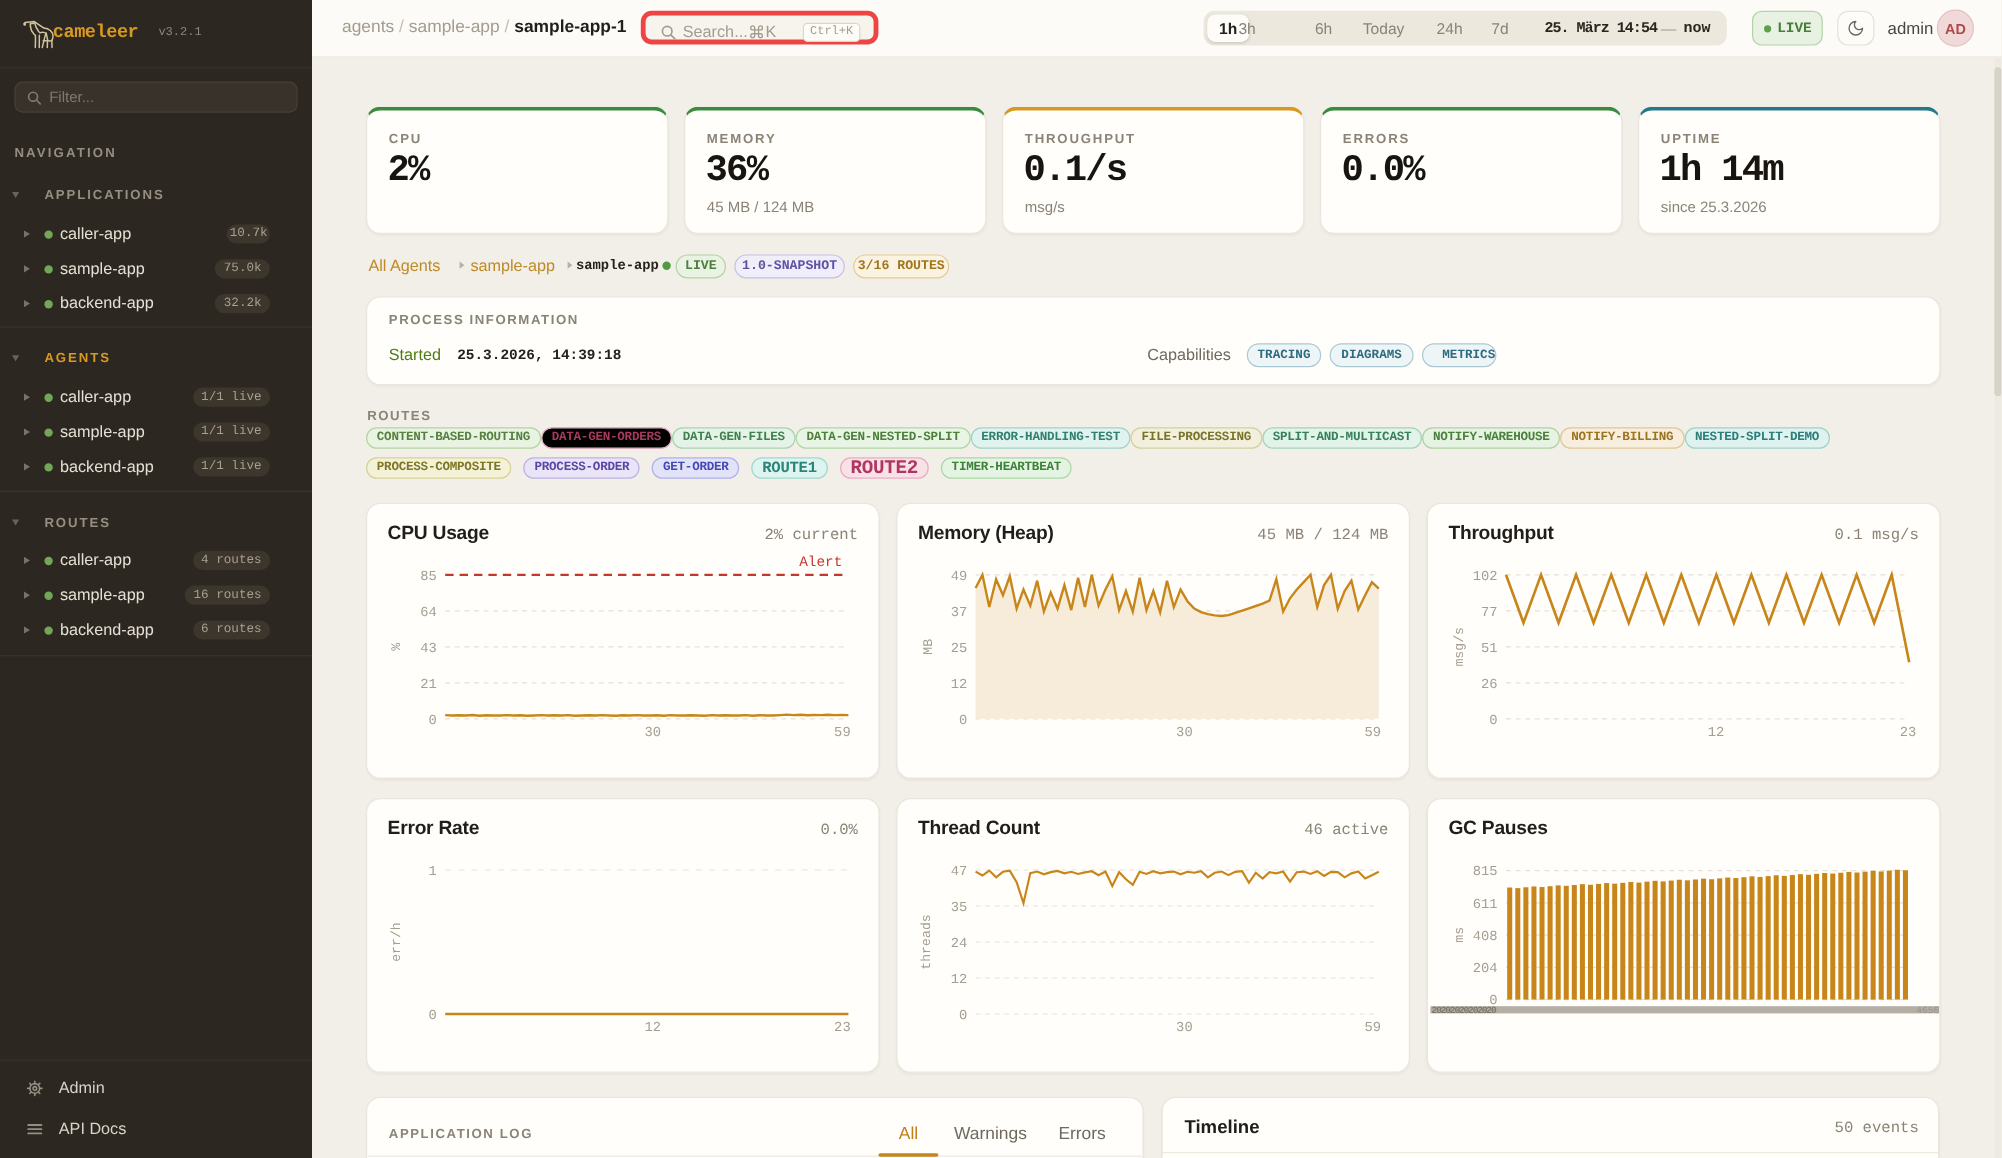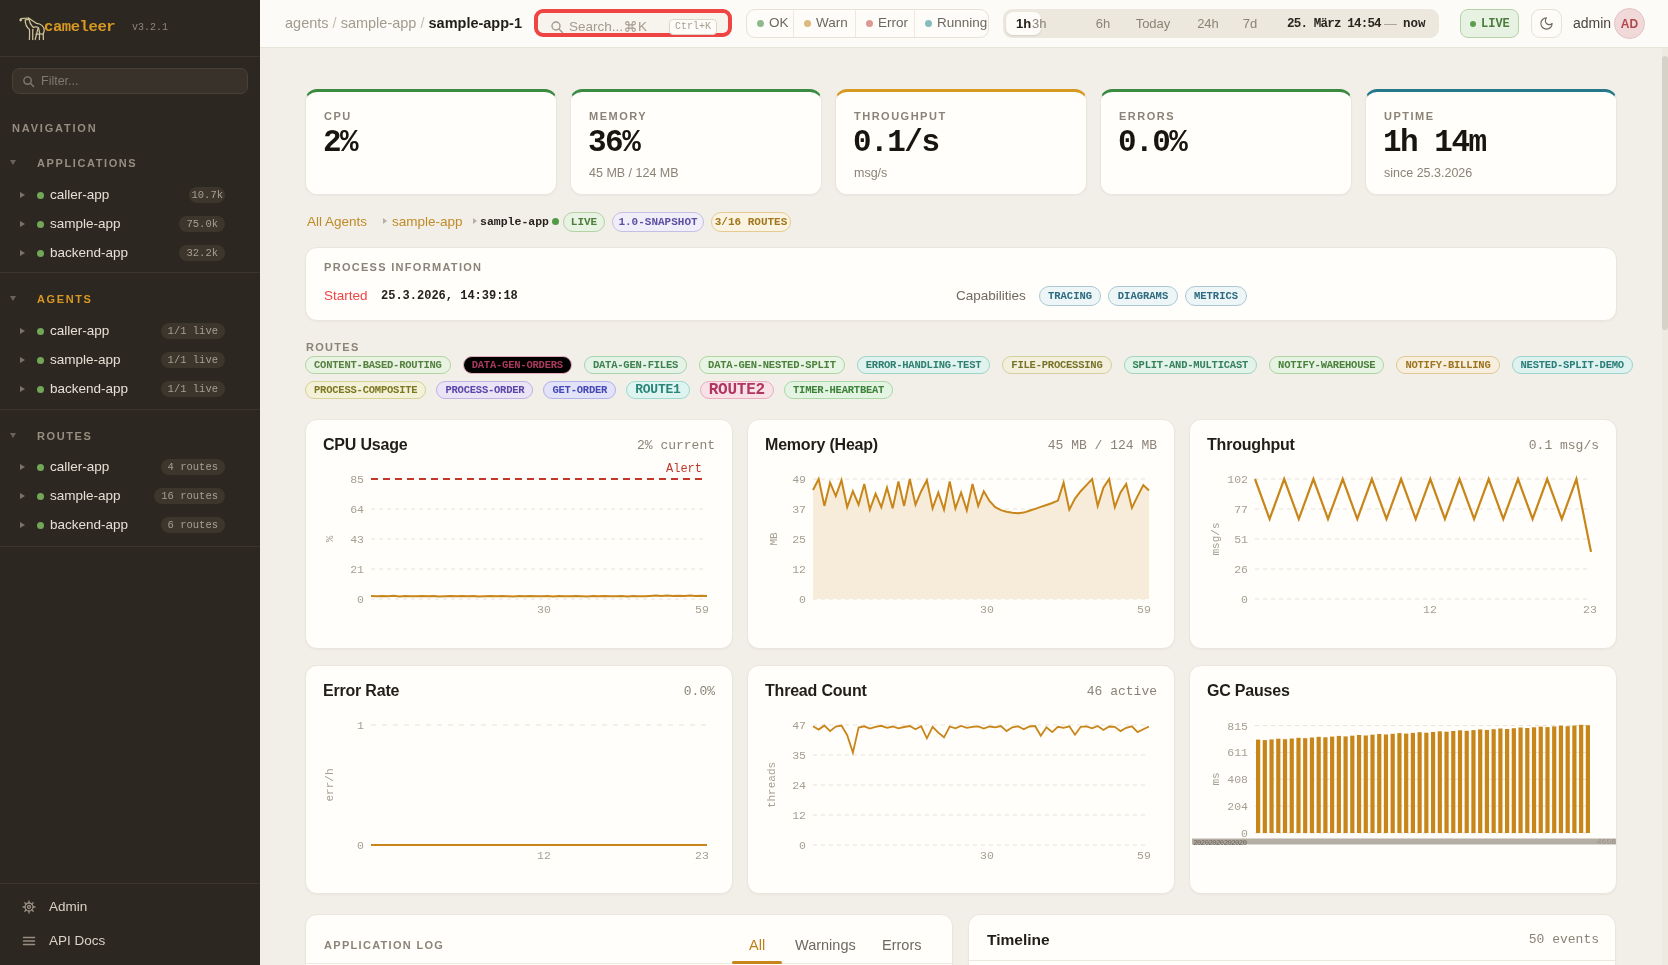--- a/index.html
+++ b/index.html
@@ -118,38 +118,20 @@
         <circle cx="6" cy="6" r="4"></circle>
         <line x1="9" y1="9" x2="12.4" y2="12.4"></line>
       </svg>
 <div style="position:absolute;left:31px;top:5.5px;font-size:13.5px;color:#a39b8e">Search...</div>
 <svg style="position:absolute;left:86px;top:7px" width="13" height="13" viewBox="0 0 24 24" fill="none" stroke="#a39b8e" stroke-width="2">
         <path d="M15 6v12a3 3 0 1 0 3-3H6a3 3 0 1 0 3 3V6a3 3 0 1 0-3 3h12a3 3 0 1 0-3-3"></path>
       </svg>
 <div style="position:absolute;left:100px;top:5.5px;font-size:13.5px;color:#a39b8e">K</div>
 <div style="position:absolute;right:11px;top:6px;height:14px;line-height:13px;padding:0 5px;border:1px solid #ddd6c8;border-radius:4px;background:#fdfcf8;font-family:Liberation Mono,monospace;font-size:10px;color:#a79f90">Ctrl+K</div>
 </div>
-    <div style="position:absolute;left:486px;top:9px;width:243px;height:29px;border-radius:9px;background:#fdfcf9;border:1px solid #e8e2d6;box-sizing:border-box;overflow:hidden">
-      <div style="position:absolute;left:0px;top:0;width:47px;height:27px;border-right:1px solid #eee8dd;box-sizing:border-box">
-        <div style="position:absolute;left:10px;top:10px;width:7px;height:7px;border-radius:50%;background:#8fb98b"></div>
-        <div style="position:absolute;left:22px;top:5px;font-size:13.5px;color:#6d675e">OK</div>
-      </div>
-      <div style="position:absolute;left:47px;top:0;width:62px;height:27px;border-right:1px solid #eee8dd;box-sizing:border-box">
-        <div style="position:absolute;left:10px;top:10px;width:7px;height:7px;border-radius:50%;background:#ddb97e"></div>
-        <div style="position:absolute;left:22px;top:5px;font-size:13.5px;color:#6d675e">Warn</div>
-      </div>
-      <div style="position:absolute;left:109px;top:0;width:59px;height:27px;border-right:1px solid #eee8dd;box-sizing:border-box">
-        <div style="position:absolute;left:10px;top:10px;width:7px;height:7px;border-radius:50%;background:#dc9892"></div>
-        <div style="position:absolute;left:22px;top:5px;font-size:13.5px;color:#6d675e">Error</div>
-      </div>
-      <div style="position:absolute;left:168px;top:0;width:73px;height:27px">
-        <div style="position:absolute;left:10px;top:10px;width:7px;height:7px;border-radius:50%;background:#86bcbc"></div>
-        <div style="position:absolute;left:22px;top:5px;font-size:13.5px;color:#6d675e">Running</div>
-      </div>
-    </div>
     <div style="position:absolute;left:743px;top:9px;width:436px;height:29px;border-radius:9px;background:#ece8dd">
       <div style="position:absolute;left:3px;top:3px;width:35px;height:23px;border-radius:7px;background:#fdfcf9;box-shadow:0 1px 2px rgba(40,35,28,.12)"></div>
       <div style="position:absolute;left:3px;top:7px;width:35px;text-align:center;font-size:13px;font-weight:700;color:#26211b">1h</div>
       <div style="position:absolute;left:29px;top:7px;width:60px;text-align:left;font-size:13px;color:#8b8476">3h</div>
       <div style="position:absolute;left:70px;top:7px;width:60px;text-align:center;font-size:13px;color:#8b8476">6h</div>
       <div style="position:absolute;left:120px;top:7px;width:60px;text-align:center;font-size:13px;color:#8b8476">Today</div>
       <div style="position:absolute;left:175px;top:7px;width:60px;text-align:center;font-size:13px;color:#8b8476">24h</div>
       <div style="position:absolute;left:217px;top:7px;width:60px;text-align:center;font-size:13px;color:#8b8476">7d</div>
       <div style="position:absolute;left:284px;top:7.5px;font-family:Liberation Mono,monospace;font-size:12.5px;font-weight:700;color:#2a251f;letter-spacing:-0.8px">25. März 14:54</div>
       <div style="position:absolute;left:381px;top:7px;font-size:13px;color:#a69e90">—</div>
@@ -201,29 +183,29 @@
     <div style="position:absolute;left:87px;top:3px;font-size:13.5px;font-weight:500;color:#bf8b28">sample-app</div>
     <div style="position:absolute;left:168px;top:7px;width:0;height:0;border-left:4.5px solid #b8b0a2;border-top:3px solid transparent;border-bottom:3px solid transparent"></div>
     <div style="position:absolute;left:175px;top:3.5px;font-family:Liberation Mono,monospace;font-size:11.5px;font-weight:700;color:#26211b">sample-app</div>
     <div style="position:absolute;left:247px;top:7px;width:7px;height:7px;border-radius:50%;background:#4f9a43"></div>
     <div style="position:absolute;left:258px;top:1px;width:42px;height:20px;border-radius:10px;background:#e9f3e3;border:1px solid #b2d2a4;box-sizing:border-box;text-align:center;line-height:18px;font-family:Liberation Mono,monospace;font-size:11px;font-weight:700;color:#4e7e3b">LIVE</div>
     <div style="position:absolute;left:307px;top:1px;width:92px;height:20px;border-radius:10px;background:#f0eef9;border:1px solid #c6bfe4;box-sizing:border-box;text-align:center;line-height:18px;font-family:Liberation Mono,monospace;font-size:11px;font-weight:700;color:#5e51a5">1.0-SNAPSHOT</div>
     <div style="position:absolute;left:406px;top:1px;width:80px;height:20px;border-radius:10px;background:#faf3e1;border:1px solid #e5cb93;box-sizing:border-box;text-align:center;line-height:18px;font-family:Liberation Mono,monospace;font-size:11px;font-weight:700;color:#a2761b">3/16 ROUTES</div>
   </div>
 <div class="card" style="left:305px;top:247px;width:1312px;height:74px">
     <div style="position:absolute;left:18px;top:13px;font-size:11px;font-weight:700;letter-spacing:1.3px;color:#8b8376">PROCESS INFORMATION</div>
-    <div style="position:absolute;left:18px;top:40px;font-size:13.5px;color:#ef4444">Started</div>
+    <div style="position:absolute;left:18px;top:40px;font-size:13.5px;color:#4d7c0f">Started</div>
     <div style="position:absolute;left:75px;top:41px;font-family:Liberation Mono,monospace;font-size:12px;font-weight:700;color:#26211b">25.3.2026, 14:39:18</div>
     <div style="position:absolute;left:650px;top:40px;font-size:13.5px;color:#6f6960">Capabilities</div>
     <div style="position:absolute;left:733px;top:38px;width:62px;height:20px;border-radius:10px;background:#eef5f6;border:1px solid #aac9d3;box-sizing:border-box;text-align:center;line-height:18px;font-family:Liberation Mono,monospace;font-size:10.5px;font-weight:700;color:#2c6b80">TRACING</div>
     <div style="position:absolute;left:802px;top:38px;width:70px;height:20px;border-radius:10px;background:#eef5f6;border:1px solid #aac9d3;box-sizing:border-box;text-align:center;line-height:18px;font-family:Liberation Mono,monospace;font-size:10.5px;font-weight:700;color:#2c6b80">DIAGRAMS</div>
-    <div style="position:absolute;left:879px;top:38px;width:62px;height:20px;border-radius:10px;background:#eef5f6;border:1px solid #aac9d3;box-sizing:border-box;text-align:center;line-height:18px;font-family:Liberation Mono,monospace;font-size:10.5px;font-weight:700;color:#2c6b80">METRICS</div>
+    <div style="position:absolute;left:879px;top:38px;width:62px;height:20px;border-radius:10px;background:#eef5f6;border:1px solid #aac9d3;box-sizing:border-box;text-align:right;line-height:18px;font-family:Liberation Mono,monospace;font-size:10.5px;font-weight:700;color:#2c6b80">METRICS</div>
   </div>
 <div style="position:absolute;left:306px;top:341px;font-size:11px;font-weight:700;letter-spacing:1.3px;color:#8b8376">ROUTES</div>
-<div style="position:absolute;left:305px;top:356px;width:1320px;display:flex;gap:12px">
+<div style="position:absolute;left:305px;top:356px;width:1320px;display:flex;gap:0">
     <div style="height:18px;border-radius:9px;background:#e9f3e2;border:1px solid #b4d4a5;box-sizing:border-box;padding:0 8px;line-height:16px;font-family:Liberation Mono,monospace;font-size:10.5px;font-weight:700;letter-spacing:-0.22px;color:#55803f;white-space:nowrap">CONTENT-BASED-ROUTING</div>
     <div style="height:18px;border-radius:9px;background:#000000;border:1px solid #e3aebf;box-sizing:border-box;padding:0 8px;line-height:16px;font-family:Liberation Mono,monospace;font-size:10.5px;font-weight:700;letter-spacing:-0.22px;color:#a83a5c;white-space:nowrap">DATA-GEN-ORDERS</div>
     <div style="height:18px;border-radius:9px;background:#e4f3e6;border:1px solid #a8d4b0;box-sizing:border-box;padding:0 8px;line-height:16px;font-family:Liberation Mono,monospace;font-size:10.5px;font-weight:700;letter-spacing:-0.22px;color:#3f8050;white-space:nowrap">DATA-GEN-FILES</div>
     <div style="height:18px;border-radius:9px;background:#e8f4e4;border:1px solid #b0d6a4;box-sizing:border-box;padding:0 8px;line-height:16px;font-family:Liberation Mono,monospace;font-size:10.5px;font-weight:700;letter-spacing:-0.22px;color:#4c803c;white-space:nowrap">DATA-GEN-NESTED-SPLIT</div>
     <div style="height:18px;border-radius:9px;background:#e0f3ef;border:1px solid #a0d4c8;box-sizing:border-box;padding:0 8px;line-height:16px;font-family:Liberation Mono,monospace;font-size:10.5px;font-weight:700;letter-spacing:-0.22px;color:#2f8070;white-space:nowrap">ERROR-HANDLING-TEST</div>
     <div style="height:18px;border-radius:9px;background:#f2f0dd;border:1px solid #d4cf9e;box-sizing:border-box;padding:0 8px;line-height:16px;font-family:Liberation Mono,monospace;font-size:10.5px;font-weight:700;letter-spacing:-0.22px;color:#79732a;white-space:nowrap">FILE-PROCESSING</div>
     <div style="height:18px;border-radius:9px;background:#e2f3e9;border:1px solid #a4d4bb;box-sizing:border-box;padding:0 8px;line-height:16px;font-family:Liberation Mono,monospace;font-size:10.5px;font-weight:700;letter-spacing:-0.22px;color:#36805c;white-space:nowrap">SPLIT-AND-MULTICAST</div>
     <div style="height:18px;border-radius:9px;background:#e6f3e2;border:1px solid #aed4a4;box-sizing:border-box;padding:0 8px;line-height:16px;font-family:Liberation Mono,monospace;font-size:10.5px;font-weight:700;letter-spacing:-0.22px;color:#4a803c;white-space:nowrap">NOTIFY-WAREHOUSE</div>
     <div style="height:18px;border-radius:9px;background:#f7eedd;border:1px solid #e0c896;box-sizing:border-box;padding:0 8px;line-height:16px;font-family:Liberation Mono,monospace;font-size:10.5px;font-weight:700;letter-spacing:-0.22px;color:#9c7420;white-space:nowrap">NOTIFY-BILLING</div>
     <div style="height:18px;border-radius:9px;background:#def2f0;border:1px solid #9cd2cc;box-sizing:border-box;padding:0 8px;line-height:16px;font-family:Liberation Mono,monospace;font-size:10.5px;font-weight:700;letter-spacing:-0.22px;color:#2a7d78;white-space:nowrap">NESTED-SPLIT-DEMO</div>

